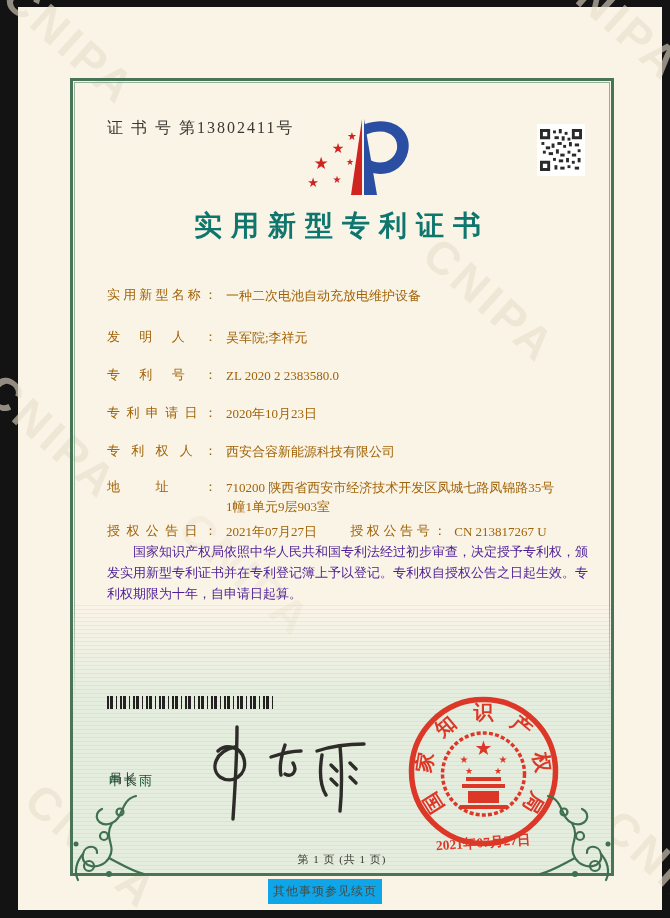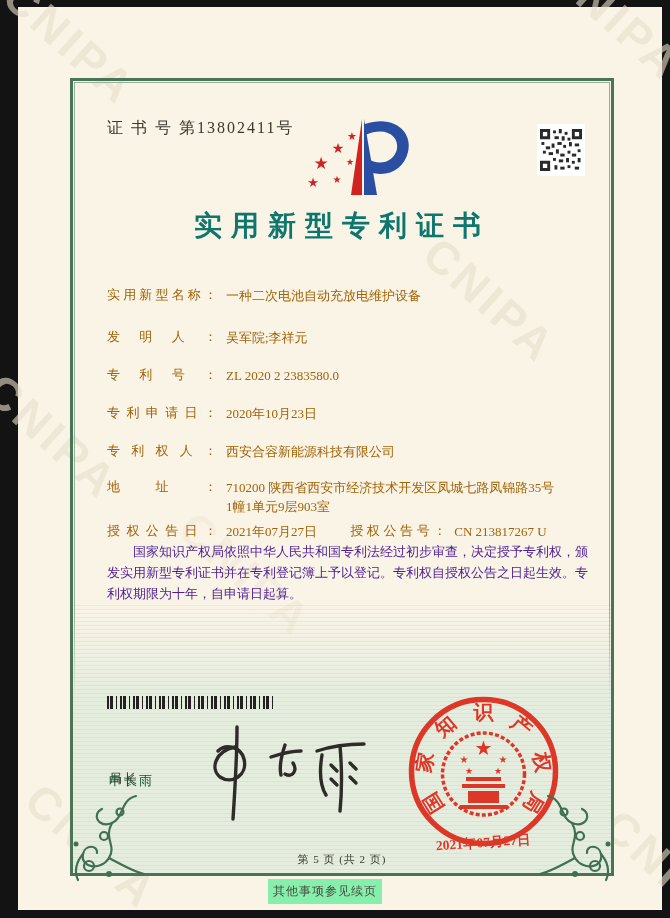--- a/index.html
+++ b/index.html
@@ -39,21 +39,21 @@
                  #23211f 9px 10px, rgba(0,0,0,0) 10px 13px); }
   .sig-title { position:absolute; left:36px; top:689px; font-size:13px; color:#404040; letter-spacing:2px; }
   .sig-name  { position:absolute; left:36px; top:691px; font-size:13px; color:#14532d; letter-spacing:2px; }
   .signature { position:absolute; left:122px; top:634px; width:190px; height:115px; }
   .seal { position:absolute; left:318px; top:598px; width:185px; height:185px; opacity:.93; }
   .pageno { position:absolute; left:0; right:0; bottom:6px; text-align:center;
             font-size:11px; color:#3b3a33; letter-spacing:1px; }
   .ornament { position:absolute; width:82px; height:90px; }
   .orn-left { left:-9px; bottom:-9px; }
   .orn-right { right:-9px; bottom:-9px; transform:scaleX(-1); }
-  .strip { position:absolute; left:250px; top:872px; width:114px; height:25px; background:#86efac;
+  .strip { position:absolute; left:250px; top:872px; width:114px; height:25px; background:#0ea5e9;
            display:flex; align-items:center; justify-content:center; }
   .strip span { font-size:12px; color:#4a4a40; letter-spacing:1px; }
 </style>
 </head>
 <body>
 
 <div class="stage">
   <div class="paper">
 
     <div class="wm" style="left:-28px; top:8px;">CNIPA</div>
@@ -188,21 +188,21 @@
           <text x="78" y="95" font-size="9" fill="#dd2b1a" text-anchor="middle">★</text>
           <text x="107" y="95" font-size="9" fill="#dd2b1a" text-anchor="middle">★</text>
           <rect x="75" y="98" width="35" height="4" fill="#dd2b1a"></rect>
           <rect x="71" y="105" width="43" height="4" fill="#dd2b1a"></rect>
           <rect x="77" y="112" width="31" height="12" fill="#dd2b1a"></rect>
           <rect x="69" y="126" width="47" height="4" fill="#dd2b1a"></rect>
         </g>
         <text x="92.5" y="168" font-size="13.5" font-weight="bold" fill="#dd2b1a" text-anchor="middle" transform="rotate(-4 92.5 168)">2021年07月27日</text>
       </svg>
 
-      <div class="pageno">第 5 页 (共 2 页)</div>
+      <div class="pageno">第 1 页 (共 1 页)</div>
 
       <svg class="ornament orn-left" viewBox="0 0 82 90">
         <g stroke="#3f7050" stroke-width="2.2" fill="none" stroke-linecap="round">
           <path d="M 72,4 C 56,8 60,26 48,31 C 33,37 28,21 38,17"></path>
           <path d="M 48,31 C 39,47 53,53 45,66 C 36,80 16,75 19,62 C 21,52 34,53 33,61"></path>
           <path d="M 45,66 C 57,72 68,79 80,82"></path>
           <path d="M 19,62 C 12,70 10,80 14,88"></path>
           <circle cx="25" cy="74" r="5"></circle>
           <circle cx="40" cy="44" r="4"></circle>
           <circle cx="56" cy="20" r="3.5"></circle>

